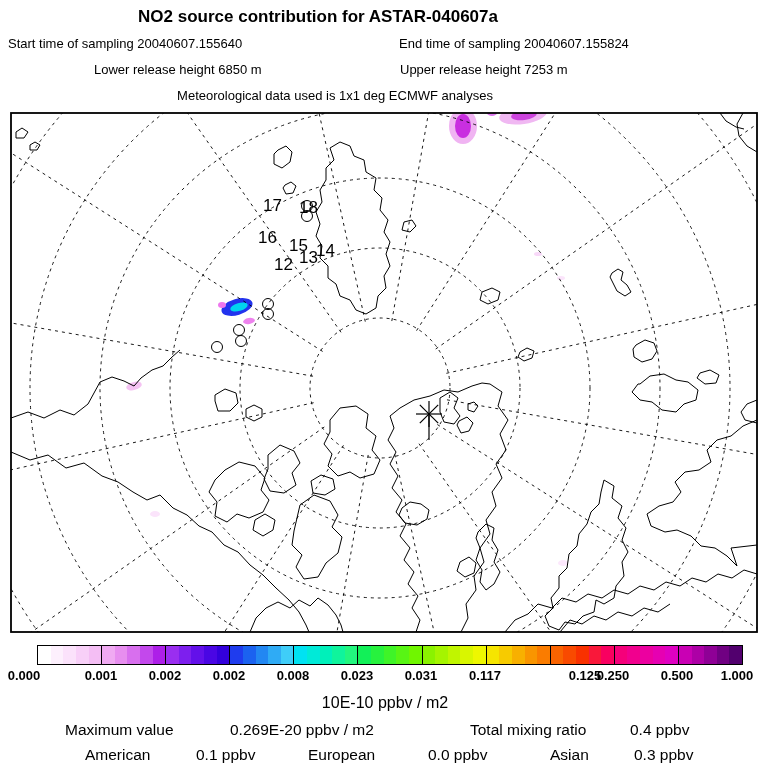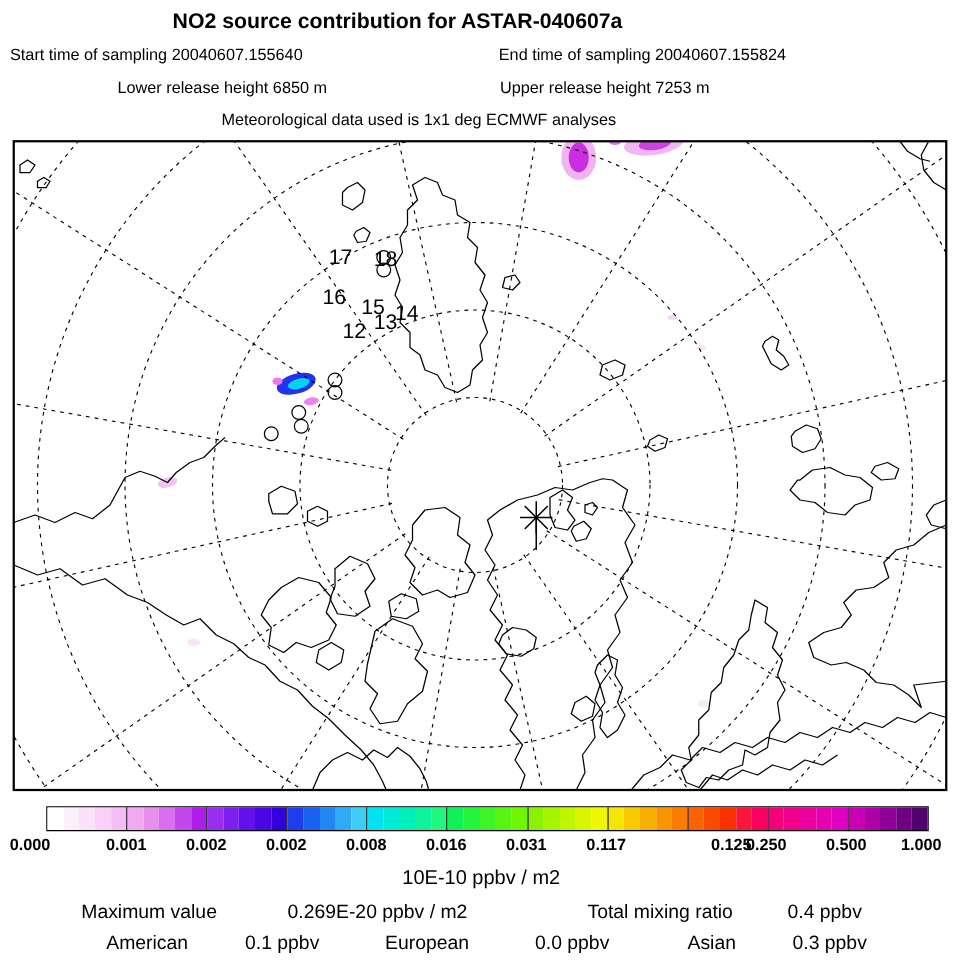--- a/index.html
+++ b/index.html
@@ -228,21 +228,21 @@
       <div class="cb-cell" style="background: rgb(112, 0, 130);"></div>
       <div class="cb-cell" style="background: rgb(82, 0, 110);"></div>
     </div>
   </div>
 <div id="cb-ticks">
     <span class="tick" style="left: 24px;">0.000</span>
     <span class="tick" style="left: 101px;">0.001</span>
     <span class="tick" style="left: 165px;">0.002</span>
     <span class="tick" style="left: 229px;">0.002</span>
     <span class="tick" style="left: 293px;">0.008</span>
-    <span class="tick" style="left: 357px;">0.016</span>
+    <span class="tick" style="left: 357px;">0.023</span>
     <span class="tick" style="left: 421px;">0.031</span>
     <span class="tick" style="left: 485px;">0.117</span>
     <span class="tick" style="left: 549px; margin-left: 36px;">0.125</span>
     <span class="tick" style="left: 613px;">0.250</span>
     <span class="tick" style="left: 677px;">0.500</span>
     <span class="tick" style="left: 737px;">1.000</span>
   </div>
 <div class="abs unit ctr" style="left:385px;top:694px;">10E-10 ppbv / m2</div>
 
 <div class="abs stat" style="left:65px;top:721px;text-align:center;">Maximum value</div>

